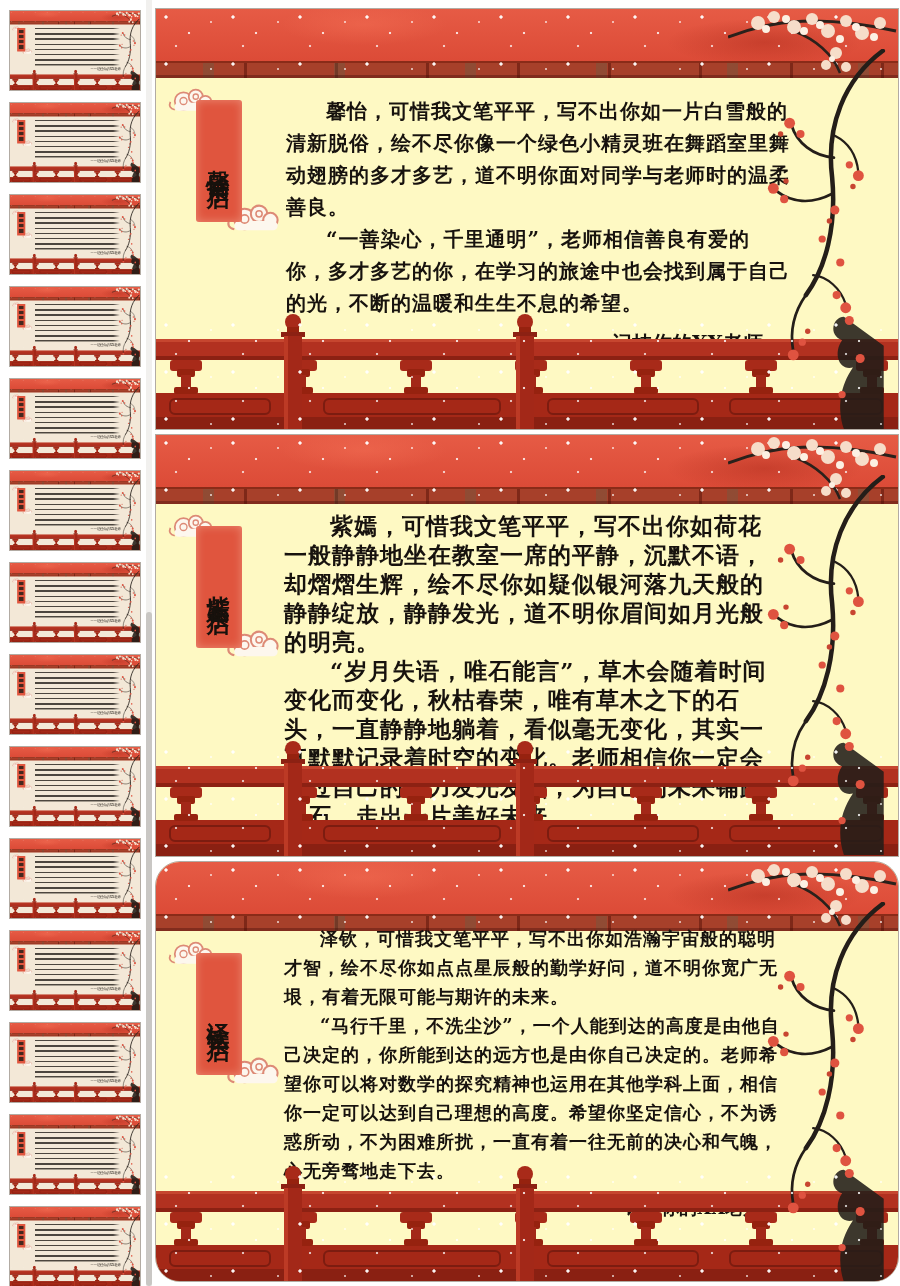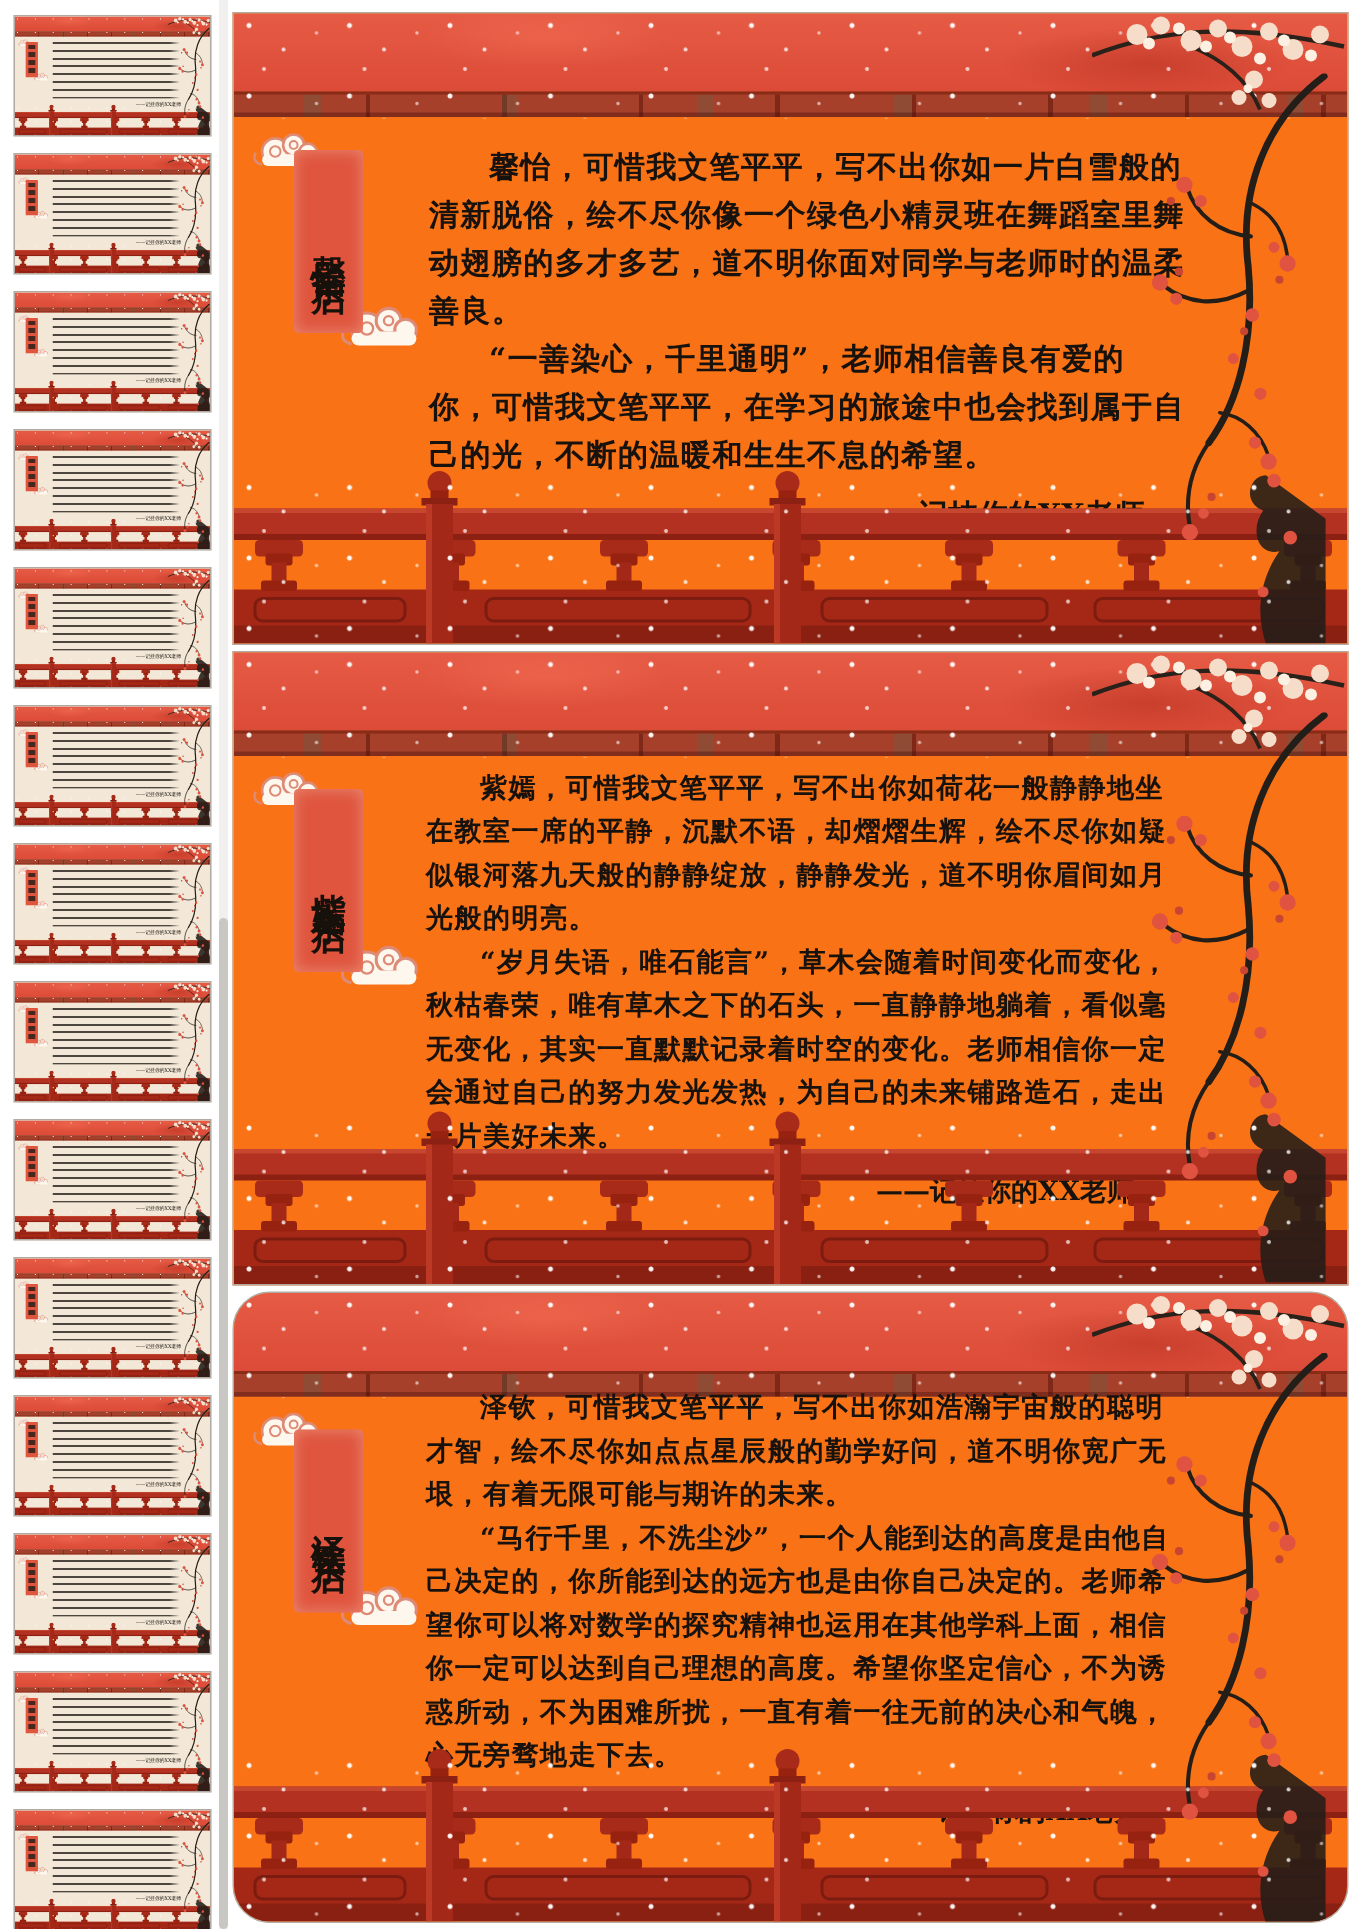--- a/index.html
+++ b/index.html
@@ -24,21 +24,21 @@
   .mini-sig{position:absolute;right:120px;top:290px;z-index:9;font-size:18px;color:#17120e;
               font-family:"DejaVu Serif",serif;white-space:nowrap;}
 
   
   .scrollbar{position:absolute;left:146px;top:0;width:6px;height:1286px;background:#f1f0ee;}
   .scroll-thumb{position:absolute;left:0;width:6px;top:612px;height:674px;
                 background:#c9c7c4;border-radius:3px;}
 
   
   .preview{position:absolute;left:155px;top:0;width:745px;height:1286px;}
-  .slide{position:absolute;left:0;width:742px;background:#f97316;border:1px solid #b2aba3;
+  .slide{position:absolute;left:0;width:742px;background:#fef9c3;border:1px solid #b2aba3;
          box-sizing:content-box;overflow:hidden;cursor:pointer;}
   .decor-host{position:absolute;inset:0;}
 
   .band{position:absolute;left:0;top:0;width:100%;height:52px;z-index:1;
         background:
           radial-gradient(140px 34px at 82% 64%,rgba(156,30,16,.35),transparent 70%),
           radial-gradient(120px 30px at 28% 30%,rgba(255,126,96,.30),transparent 70%),
           linear-gradient(#e65b45,#dc4b37);}
   .bricks{position:absolute;left:0;top:52px;width:100%;height:17px;z-index:1;
         background:
@@ -66,21 +66,21 @@
          box-shadow:inset 0 0 10px rgba(255,240,220,.35);
          writing-mode:vertical-rl;text-orientation:upright;
          display:flex;align-items:center;justify-content:center;
          font-family:"DejaVu Serif",serif;font-weight:bold;font-size:23px;
          letter-spacing:5px;color:#17110c;}
   .text-area{position:absolute;z-index:4;color:#17120e;
          font-family:"DejaVu Serif",serif;font-weight:bold;}
   .text-area p{margin:0;text-indent:2em;letter-spacing:1px;}
   .sig{text-align:right;margin-top:8px;padding-right:28px;white-space:nowrap;}
   .s1 .text-area{left:130px;top:86px;width:505px;font-size:20px;line-height:32px;}
-  .s2 .text-area{left:128px;top:76px;width:500px;font-size:18px;line-height:29px;}
+  .s2 .text-area{left:128px;top:76px;width:500px;font-size:23px;line-height:29px;}
   .s3 .text-area{left:128px;top:62px;width:505px;font-size:18px;line-height:29px;}
 </style>
 </head>
 <body>
 
 <div class="app">
 
   <aside class="sidebar" id="sidebar">
       <div class="thumb" style="top: 10px;">
         <div class="mini">
@@ -2587,21 +2587,21 @@
     <rect x="10" y="19" width="42" height="9" rx="4.5" stroke="none"></rect>
     <path d="M10,27 Q2,25 5,18" fill="none"></path>
   </g>
   <circle cx="20" cy="17" r="4" fill="none" stroke="#dd8a76" stroke-width="1.5"></circle>
   <circle cx="34" cy="12" r="3" fill="none" stroke="#dd8a76" stroke-width="1.5"></circle>
 </svg>
         </div>
       <div class="label">馨怡亲启</div>
       <div class="text-area">
         <p>馨怡，可惜我文笔平平，写不出你如一片白雪般的清新脱俗，绘不尽你像一个绿色小精灵班在舞蹈室里舞动翅膀的多才多艺，道不明你面对同学与老师时的温柔善良。</p>
-        <p>“一善染心，千里通明”，老师相信善良有爱的你，可惜我文笔平平，在学习的旅途中也会找到属于自己的光，不断的温暖和生生不息的希望。</p>
+        <p>“一善染心，千里通明”，老师相信善良有爱的你，多才多艺的你，在学习的旅途中也会找到属于自己的光，不断的温暖和生生不息的希望。</p>
         <div class="sig">——记挂你的XX老师</div>
       </div>
     </section>
 
     <section class="slide s2" style="top:434px;height:421px;">
       <div class="decor-host">
           <div class="band"></div>
           <div class="bricks"></div>
           <div class="snow"></div>
 <svg class="railing" viewBox="0 0 742 116" preserveAspectRatio="none">

